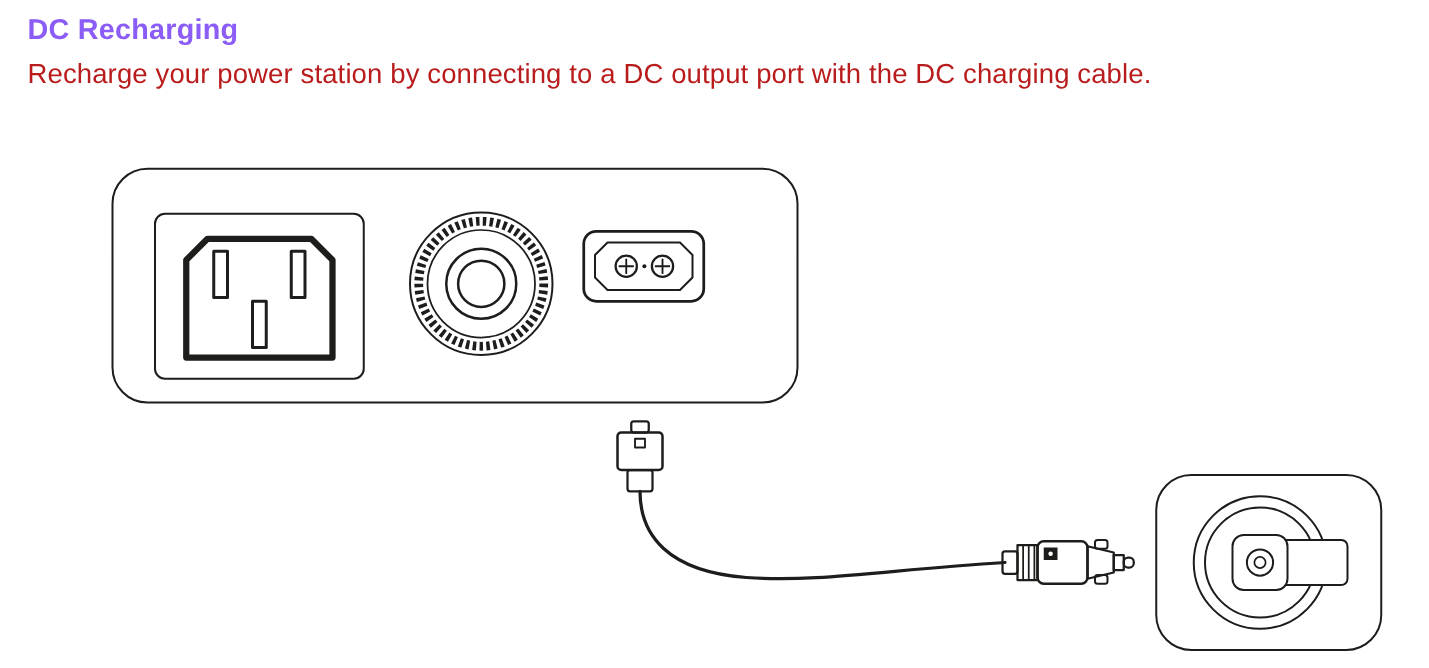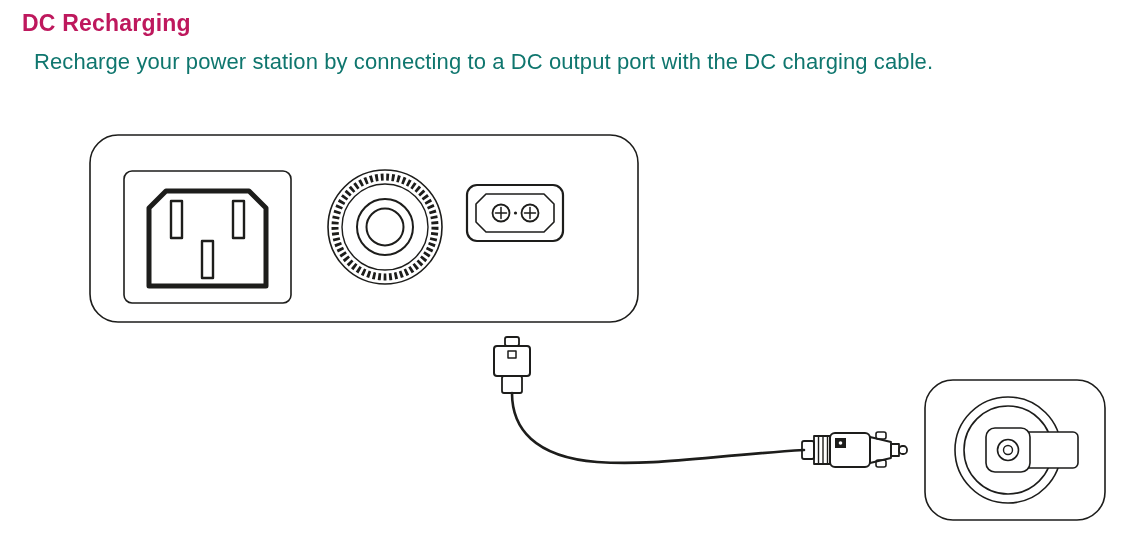--- a/index.html
+++ b/index.html
@@ -19,27 +19,27 @@
     position: absolute;
     left: 22px;
     top: 10px;
     width: 1110px;
   }
   .page-title {
     font-size: 23px;
     font-weight: 700;
     letter-spacing: 0.2px;
     margin: 0 0 9px 0;
-    color: #be185d;
+    color: #8b5cf6;
   }
   .page-subtitle {
     font-size: 22px;
     font-weight: 400;
-    margin: 12px;
-    color: #0f766e;
+    margin: 0;
+    color: #b91c1c;
     letter-spacing: 0.1px;
   }
   .diagram-svg {
     position: absolute;
     left: 0;
     top: 110px;
   }
   .art {
     stroke: #1d1d1b;
     fill: none;

